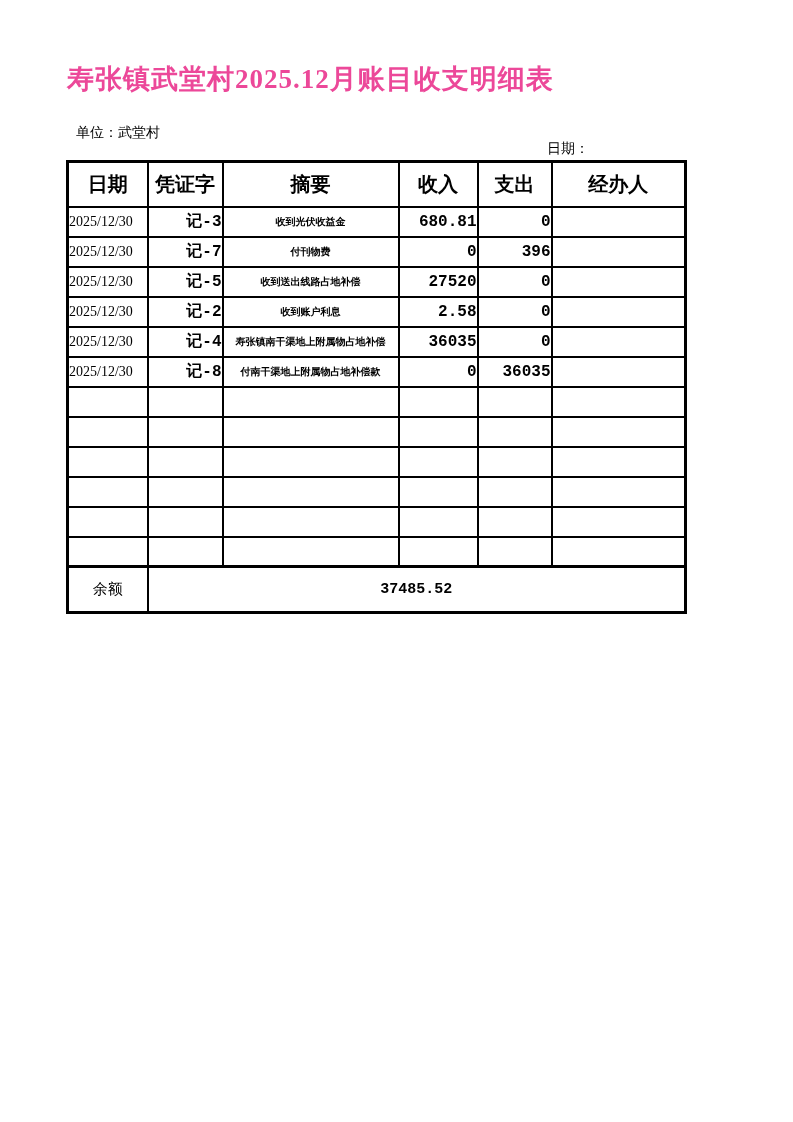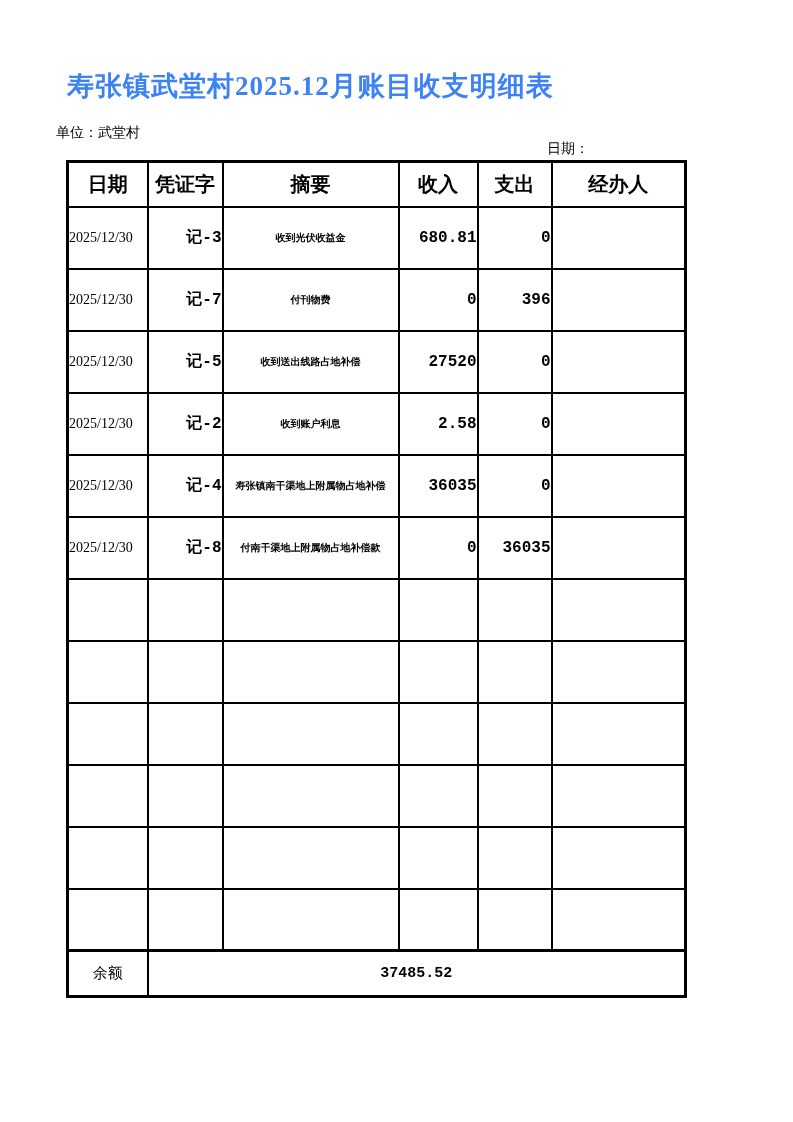--- a/index.html
+++ b/index.html
@@ -7,31 +7,31 @@
     width: 793px;
     height: 1122px;
     background: #ffffff;
     position: relative;
     font-family: "Liberation Serif", serif;
     color: #000000;
   }
   .page-title {
     position: absolute;
     left: 67px;
-    top: 68px;
+    top: 61px;
     font-family: "Liberation Serif", serif;
     font-weight: bold;
     font-size: 27px;
     letter-spacing: 1px;
     white-space: nowrap;
-    color: #3b82f6;
+    color: #ec4899;
   }
   .meta-unit {
     position: absolute;
-    left: 56px;
+    left: 76px;
     top: 124px;
     font-size: 14px;
     font-family: "Liberation Serif", serif;
     white-space: nowrap;
   }
   .meta-date {
     position: absolute;
     left: 547px;
     top: 140px;
     font-size: 14px;
@@ -48,21 +48,21 @@
     border: 3px solid #000000;
   }
   table.ledger th,
   table.ledger td {
     border: 2px solid #000000;
     overflow: hidden;
     padding: 0;
     vertical-align: middle;
   }
   table.ledger thead tr { height: 45px; }
-  table.ledger tbody tr { height: 62px; }
+  table.ledger tbody tr { height: 30px; }
   table.ledger tfoot tr { height: 46px; }
   table.ledger th {
     font-family: "Liberation Sans", sans-serif;
     font-weight: bold;
     font-size: 20px;
     text-align: center;
   }
   td.c-date {
     font-family: "Liberation Serif", serif;
     font-weight: normal;

